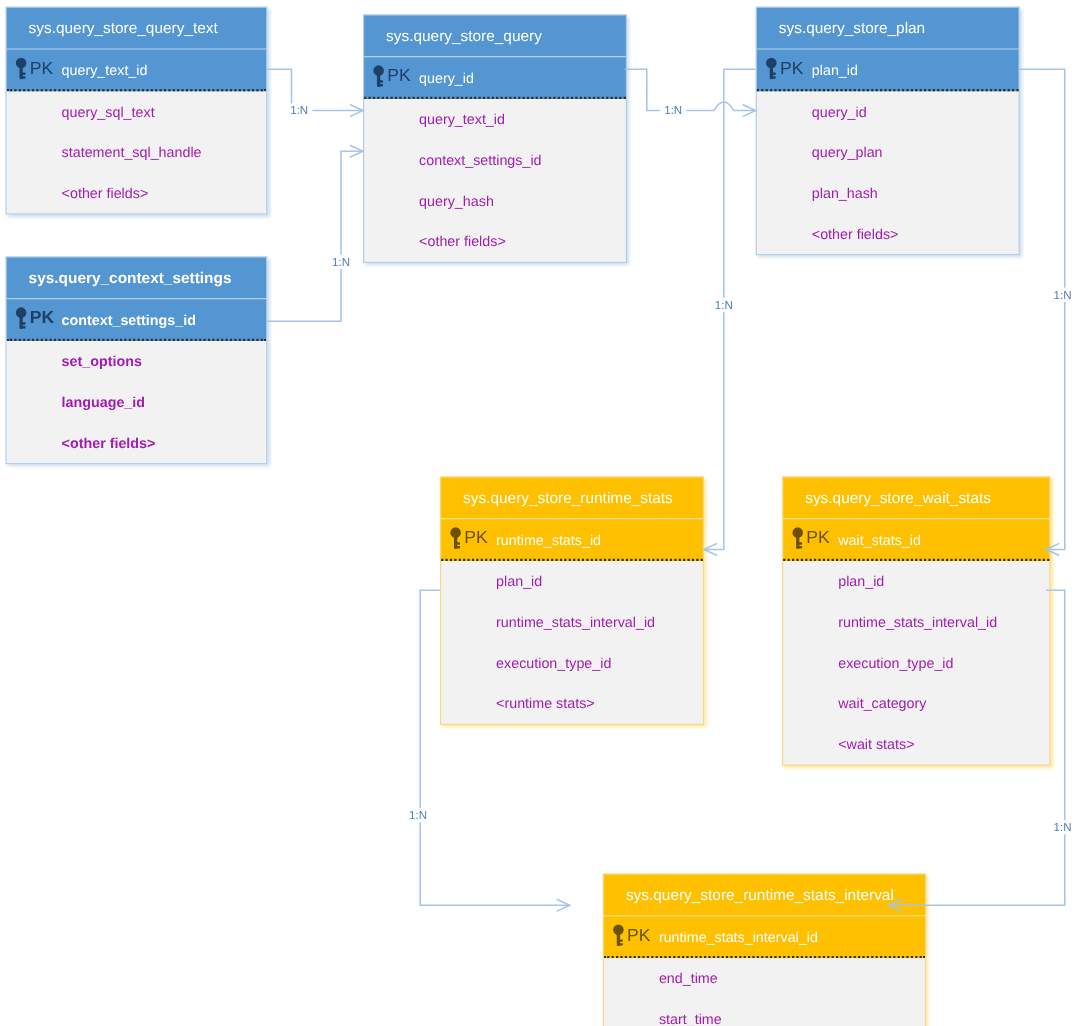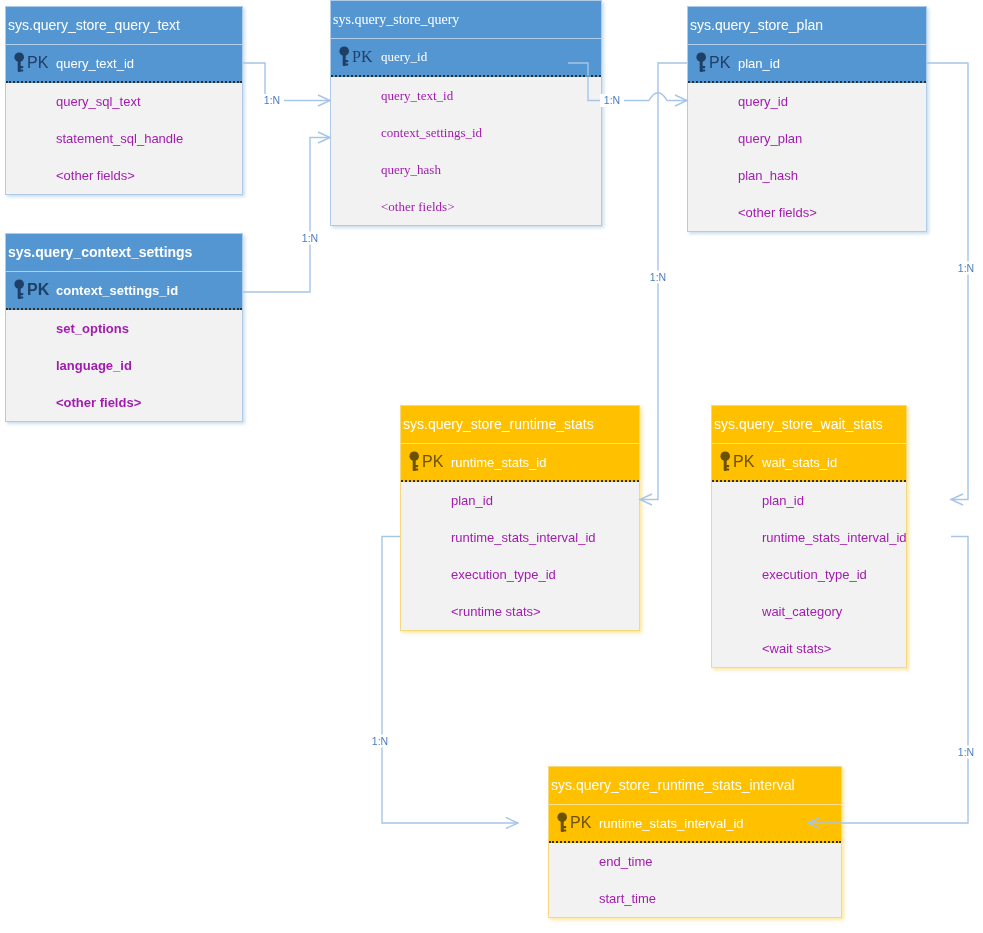--- a/index.html
+++ b/index.html
@@ -1,23 +1,23 @@
 <!DOCTYPE html>
 <html><head>
 <meta charset="utf-8">
 <style>
   html,body{margin:0;padding:0;background:#fff;}
   #stage{position:relative;width:983px;height:933px;background:#ffffff;
          font-family:"Liberation Sans",sans-serif;overflow:hidden;}
 
   .entity{position:absolute;background:#f2f2f2;box-sizing:border-box;}
   .entity.blue{border:1px solid #aecbe8;box-shadow:2px 2px 3px rgba(110,160,210,.35);}
-  .entity.orange{border:1px solid #f6d87e;box-shadow:2px 2px 3px rgba(255,192,0,.38);}
-
-  .hdr{height:37px;line-height:37px;padding:0 2px;color:#fff;font-size:14px;
+  .entity.orange{border:1px solid #f6d87e;box-shadow:2px 2px 3px rgba(255,192,0,.38);margin-top:28px;}
+
+  .hdr{height:37px;line-height:37px;padding:0 20px;color:#fff;font-size:14px;
        white-space:nowrap;overflow:hidden;border-bottom:1px solid rgba(255,255,255,.55);}
   .blue .hdr,.blue .pkrow{background:#5496d2;}
   .orange .hdr,.orange .pkrow{background:#ffc000;}
 
   .pkrow{height:36px;display:flex;align-items:center;position:relative;
          border-bottom:2px dotted #2f2f2f;color:#fff;font-size:13px;}
   .keywrap{margin-left:7px;display:flex;align-items:center;}
   .blue .keywrap,.blue .pkbadge{color:#1e3f66;}
   .orange .keywrap,.orange .pkbadge{color:#6b5200;}
   .keywrap svg{display:block;}
@@ -46,21 +46,21 @@
             <rect x="6.8" y="17.4" width="3.4" height="2.2" rx="0.6" fill="currentColor"></rect>
           </svg>
         </span>
         <span class="pkbadge">PK</span>
         <span class="pkname">query_text_id</span>
       </div>
       <div class="frow">query_sql_text</div>
       <div class="frow">statement_sql_handle</div>
       <div class="frow">&lt;other fields&gt;</div>
     </div>
-    <div class="entity blue" style="left: 330px; top: 0; width: 272px; font-family: Liberation Serif, serif;">
+    <div class="entity blue" style="left: 330px; top: 13px; width: 240px;">
       <div class="hdr">sys.query_store_query</div>
       <div class="pkrow">
         <span class="keywrap">
           <svg width="13" height="23" viewBox="0 0 13 23" aria-hidden="true">
             <circle cx="6.2" cy="5.2" r="4.8" fill="currentColor"></circle>
             <rect x="4.7" y="8.5" width="3" height="11.5" rx="1" fill="currentColor"></rect>
             <rect x="6.8" y="14" width="3.4" height="2.2" rx="0.6" fill="currentColor"></rect>
             <rect x="6.8" y="17.4" width="3.4" height="2.2" rx="0.6" fill="currentColor"></rect>
           </svg>
         </span>
@@ -121,21 +121,21 @@
           </svg>
         </span>
         <span class="pkbadge">PK</span>
         <span class="pkname">runtime_stats_id</span>
       </div>
       <div class="frow">plan_id</div>
       <div class="frow">runtime_stats_interval_id</div>
       <div class="frow">execution_type_id</div>
       <div class="frow">&lt;runtime stats&gt;</div>
     </div>
-    <div class="entity orange" style="left: 711px; top: 405px; width: 196px;">
+    <div class="entity orange" style="left: 711px; top: 405px; width: 244px;">
       <div class="hdr">sys.query_store_wait_stats</div>
       <div class="pkrow">
         <span class="keywrap">
           <svg width="13" height="23" viewBox="0 0 13 23" aria-hidden="true">
             <circle cx="6.2" cy="5.2" r="4.8" fill="currentColor"></circle>
             <rect x="4.7" y="8.5" width="3" height="11.5" rx="1" fill="currentColor"></rect>
             <rect x="6.8" y="14" width="3.4" height="2.2" rx="0.6" fill="currentColor"></rect>
             <rect x="6.8" y="17.4" width="3.4" height="2.2" rx="0.6" fill="currentColor"></rect>
           </svg>
         </span>

